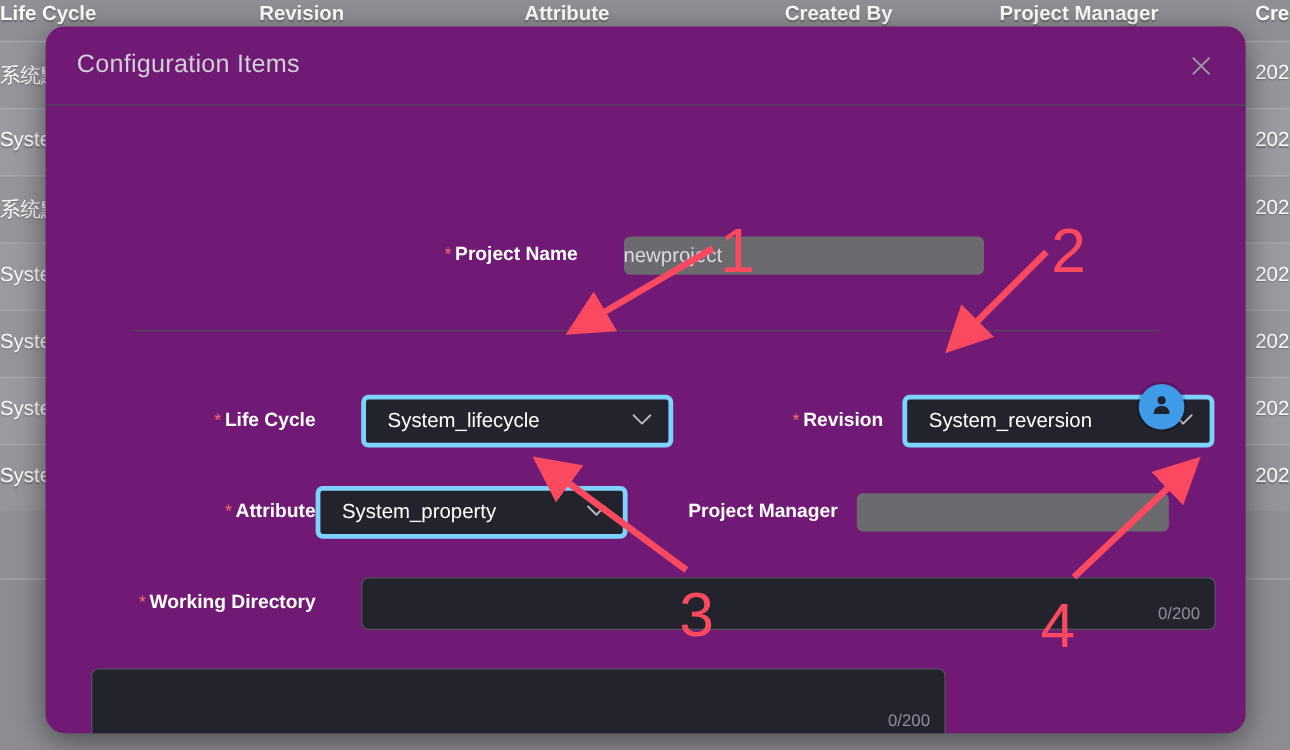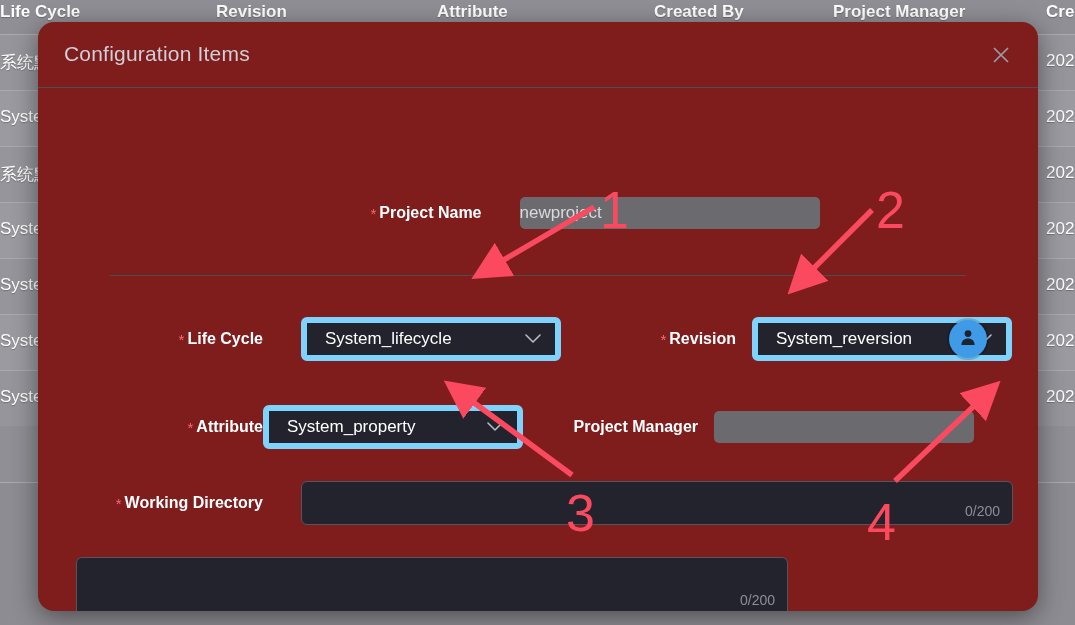--- a/index.html
+++ b/index.html
@@ -74,21 +74,21 @@
     border-top: 1px solid #aaaab0;
   }
 
   
   #modal {
     position: absolute;
     left: 38px;
     top: 22px;
     width: 1000px;
     height: 589px;
-    background: #7f1d1d;
+    background: #701a75;
     border-radius: 16px;
     box-shadow: 0 6px 26px rgba(0,0,0,.45);
     overflow: hidden;
   }
 
   #modal-header {
     position: relative;
     height: 66px;
     border-bottom: 1px solid #4c4c57;
   }
@@ -157,21 +157,21 @@
     font-family: "Liberation Sans", sans-serif;
     padding: 0 0;
     outline: none;
   }
 
   
   .select-box {
     position: relative;
     height: 44px;
     background: #23232e;
-    border: 6px solid #7dd3fc;
+    border: 4px solid #7dd3fc;
     border-radius: 6px;
     display: flex;
     align-items: center;
     padding: 0 38px 0 18px;
     cursor: pointer;
   }
   .select-value {
     font-size: 17px;
     color: #ffffff;
     white-space: nowrap;
@@ -345,21 +345,21 @@
 
     <div class="frow" style="top:103px;justify-content:center;">
       <div class="flabel" style="width:225px;">
         <span class="req">*</span><span>Project Name</span>
       </div>
       <input class="input-disabled" style="width: 300px; margin-left: 38px;" readonly="" value="newproject">
     </div>
 
     <div id="divider"></div>
 
-    <div class="frow" style="top:229px;">
+    <div class="frow" style="top:241px;">
       <div class="flabel" style="width:225px;">
         <span class="req">*</span><span>Life Cycle</span>
       </div>
       <div class="select-box" style="width:260px; margin-left:38px;">
         <span class="select-value">System_lifecycle</span>
         <span class="chevron">
           <svg width="16" height="10" viewBox="0 0 16 10" aria-hidden="true">
             <path d="M1 1 L8 8 L15 1" stroke="#b9b9c4" stroke-width="1.6" fill="none" stroke-linecap="round" stroke-linejoin="round"></path>
           </svg>
         </span>

